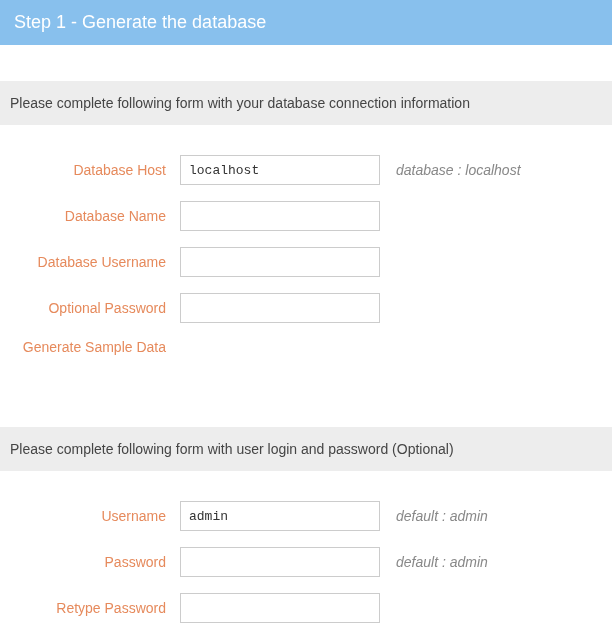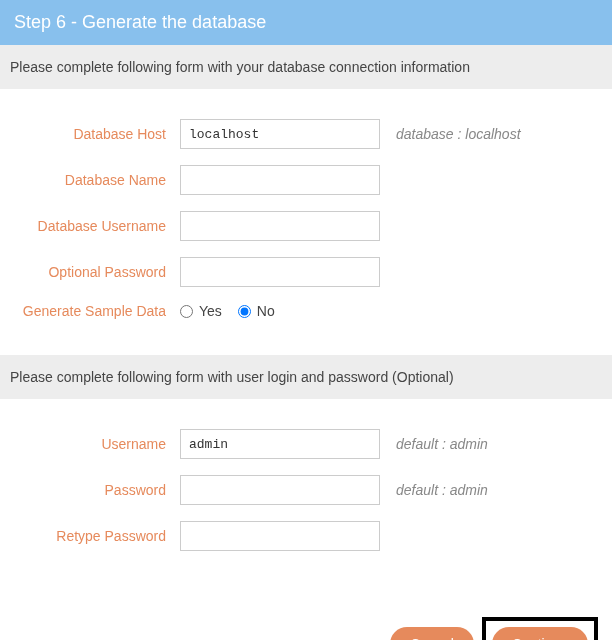--- a/index.html
+++ b/index.html
@@ -14,20 +14,21 @@
       color: #fff;
       padding: 12px 14px;
       font-size: 18px;
       font-weight: 300;
     }
     .section-desc {
       background: #ededed;
       padding: 14px 10px;
       font-size: 14px;
       color: #454545;
+      margin-top: 36px;
     }
     .form-block {
       padding: 30px 10px 20px 10px;
     }
     .form-row {
       display: flex;
       align-items: center;
       margin-bottom: 16px;
     }
     .label {
@@ -87,21 +88,21 @@
     }
     .btn-continue-wrap {
       border: 4px solid #000;
       padding: 6px;
       display: inline-flex;
     }
   </style>
 </head>
 <body>
 
-<div class="header">Step 6 - Generate the database</div>
+<div class="header">Step 1 - Generate the database</div>
 
 <div class="section-desc">Please complete following form with your database connection information</div>
 
 <div class="form-block">
   <div class="form-row">
     <div class="label">Database Host</div>
     <div class="field"><input type="text" value="localhost" style=""></div>
     <div class="hint">database : localhost</div>
   </div>
   <div class="form-row">
@@ -111,26 +112,20 @@
   <div class="form-row">
     <div class="label">Database Username</div>
     <div class="field"><input type="text" value="" style=""></div>
   </div>
   <div class="form-row">
     <div class="label">Optional Password</div>
     <div class="field"><input type="password" value="" style=""></div>
   </div>
   <div class="form-row">
     <div class="label">Generate Sample Data</div>
-    <div class="radio-row">
-      <input type="radio" name="sample" style="">
-      <label>Yes</label>
-      <input type="radio" name="sample" checked="" style="">
-      <label>No</label>
-    </div>
   </div>
 </div>
 
 <div class="section-desc">Please complete following form with user login and password (Optional)</div>
 
 <div class="form-block">
   <div class="form-row">
     <div class="label">Username</div>
     <div class="field"><input type="text" value="admin" style=""></div>
     <div class="hint">default : admin</div>

